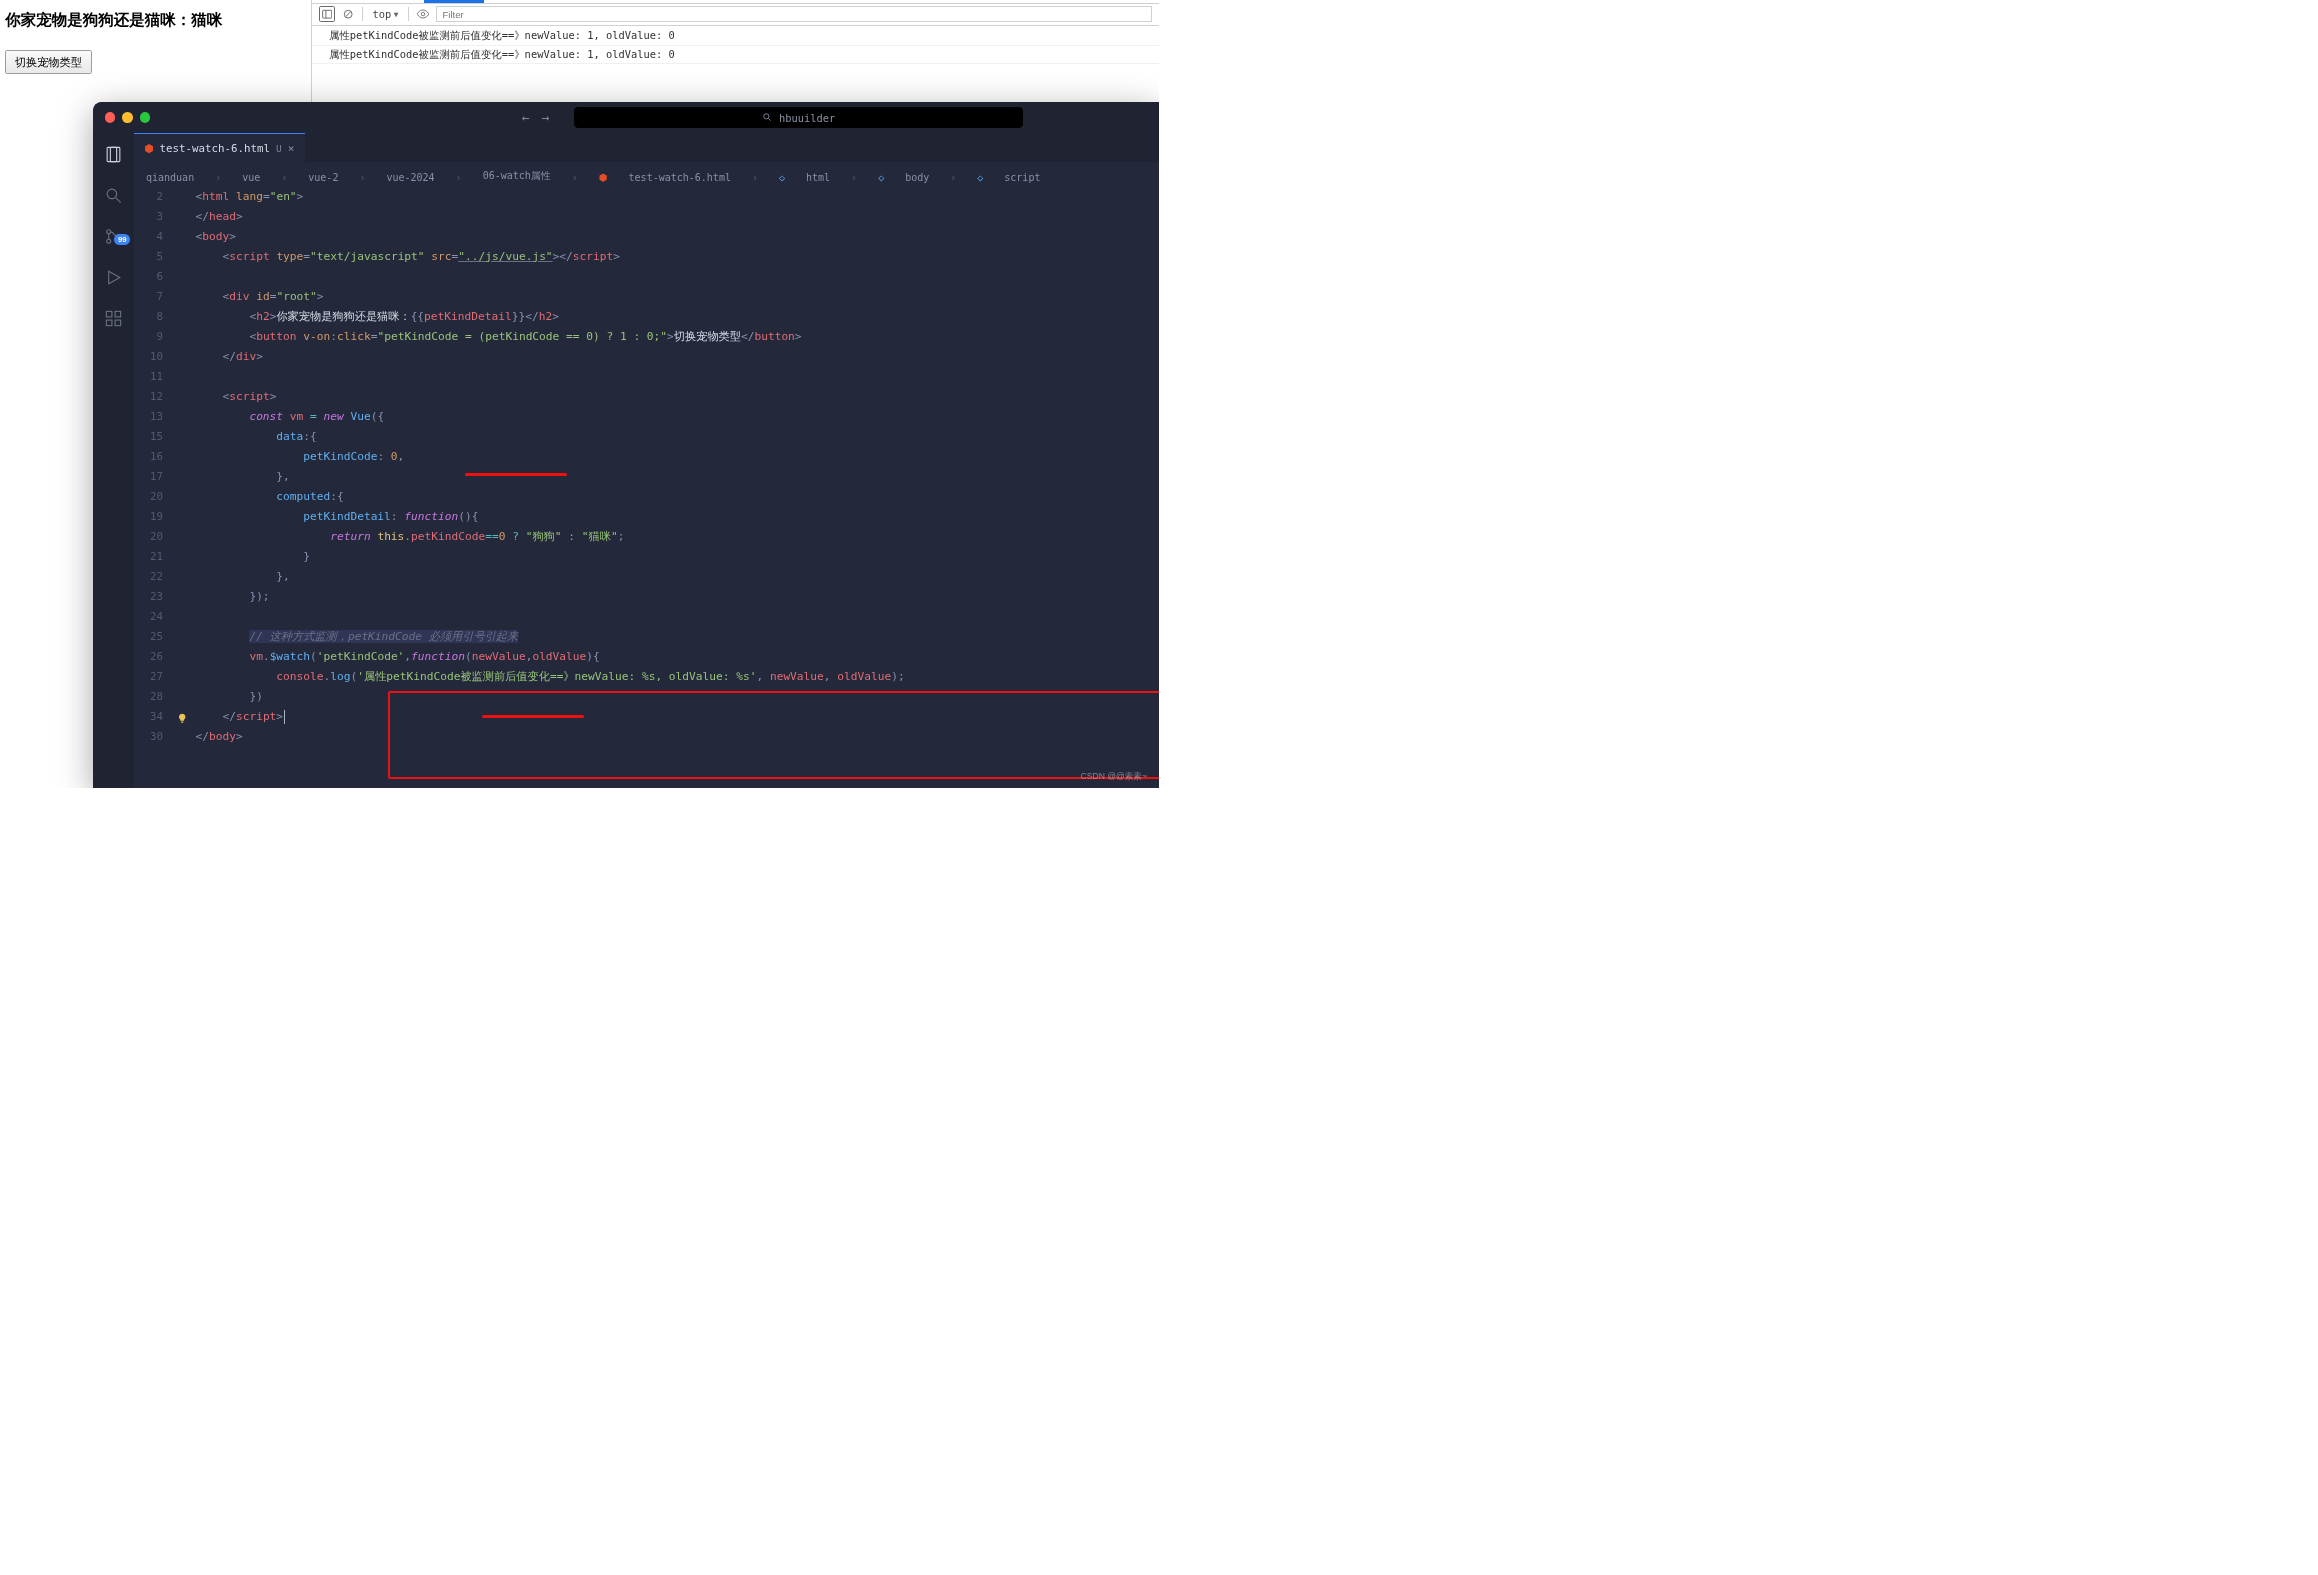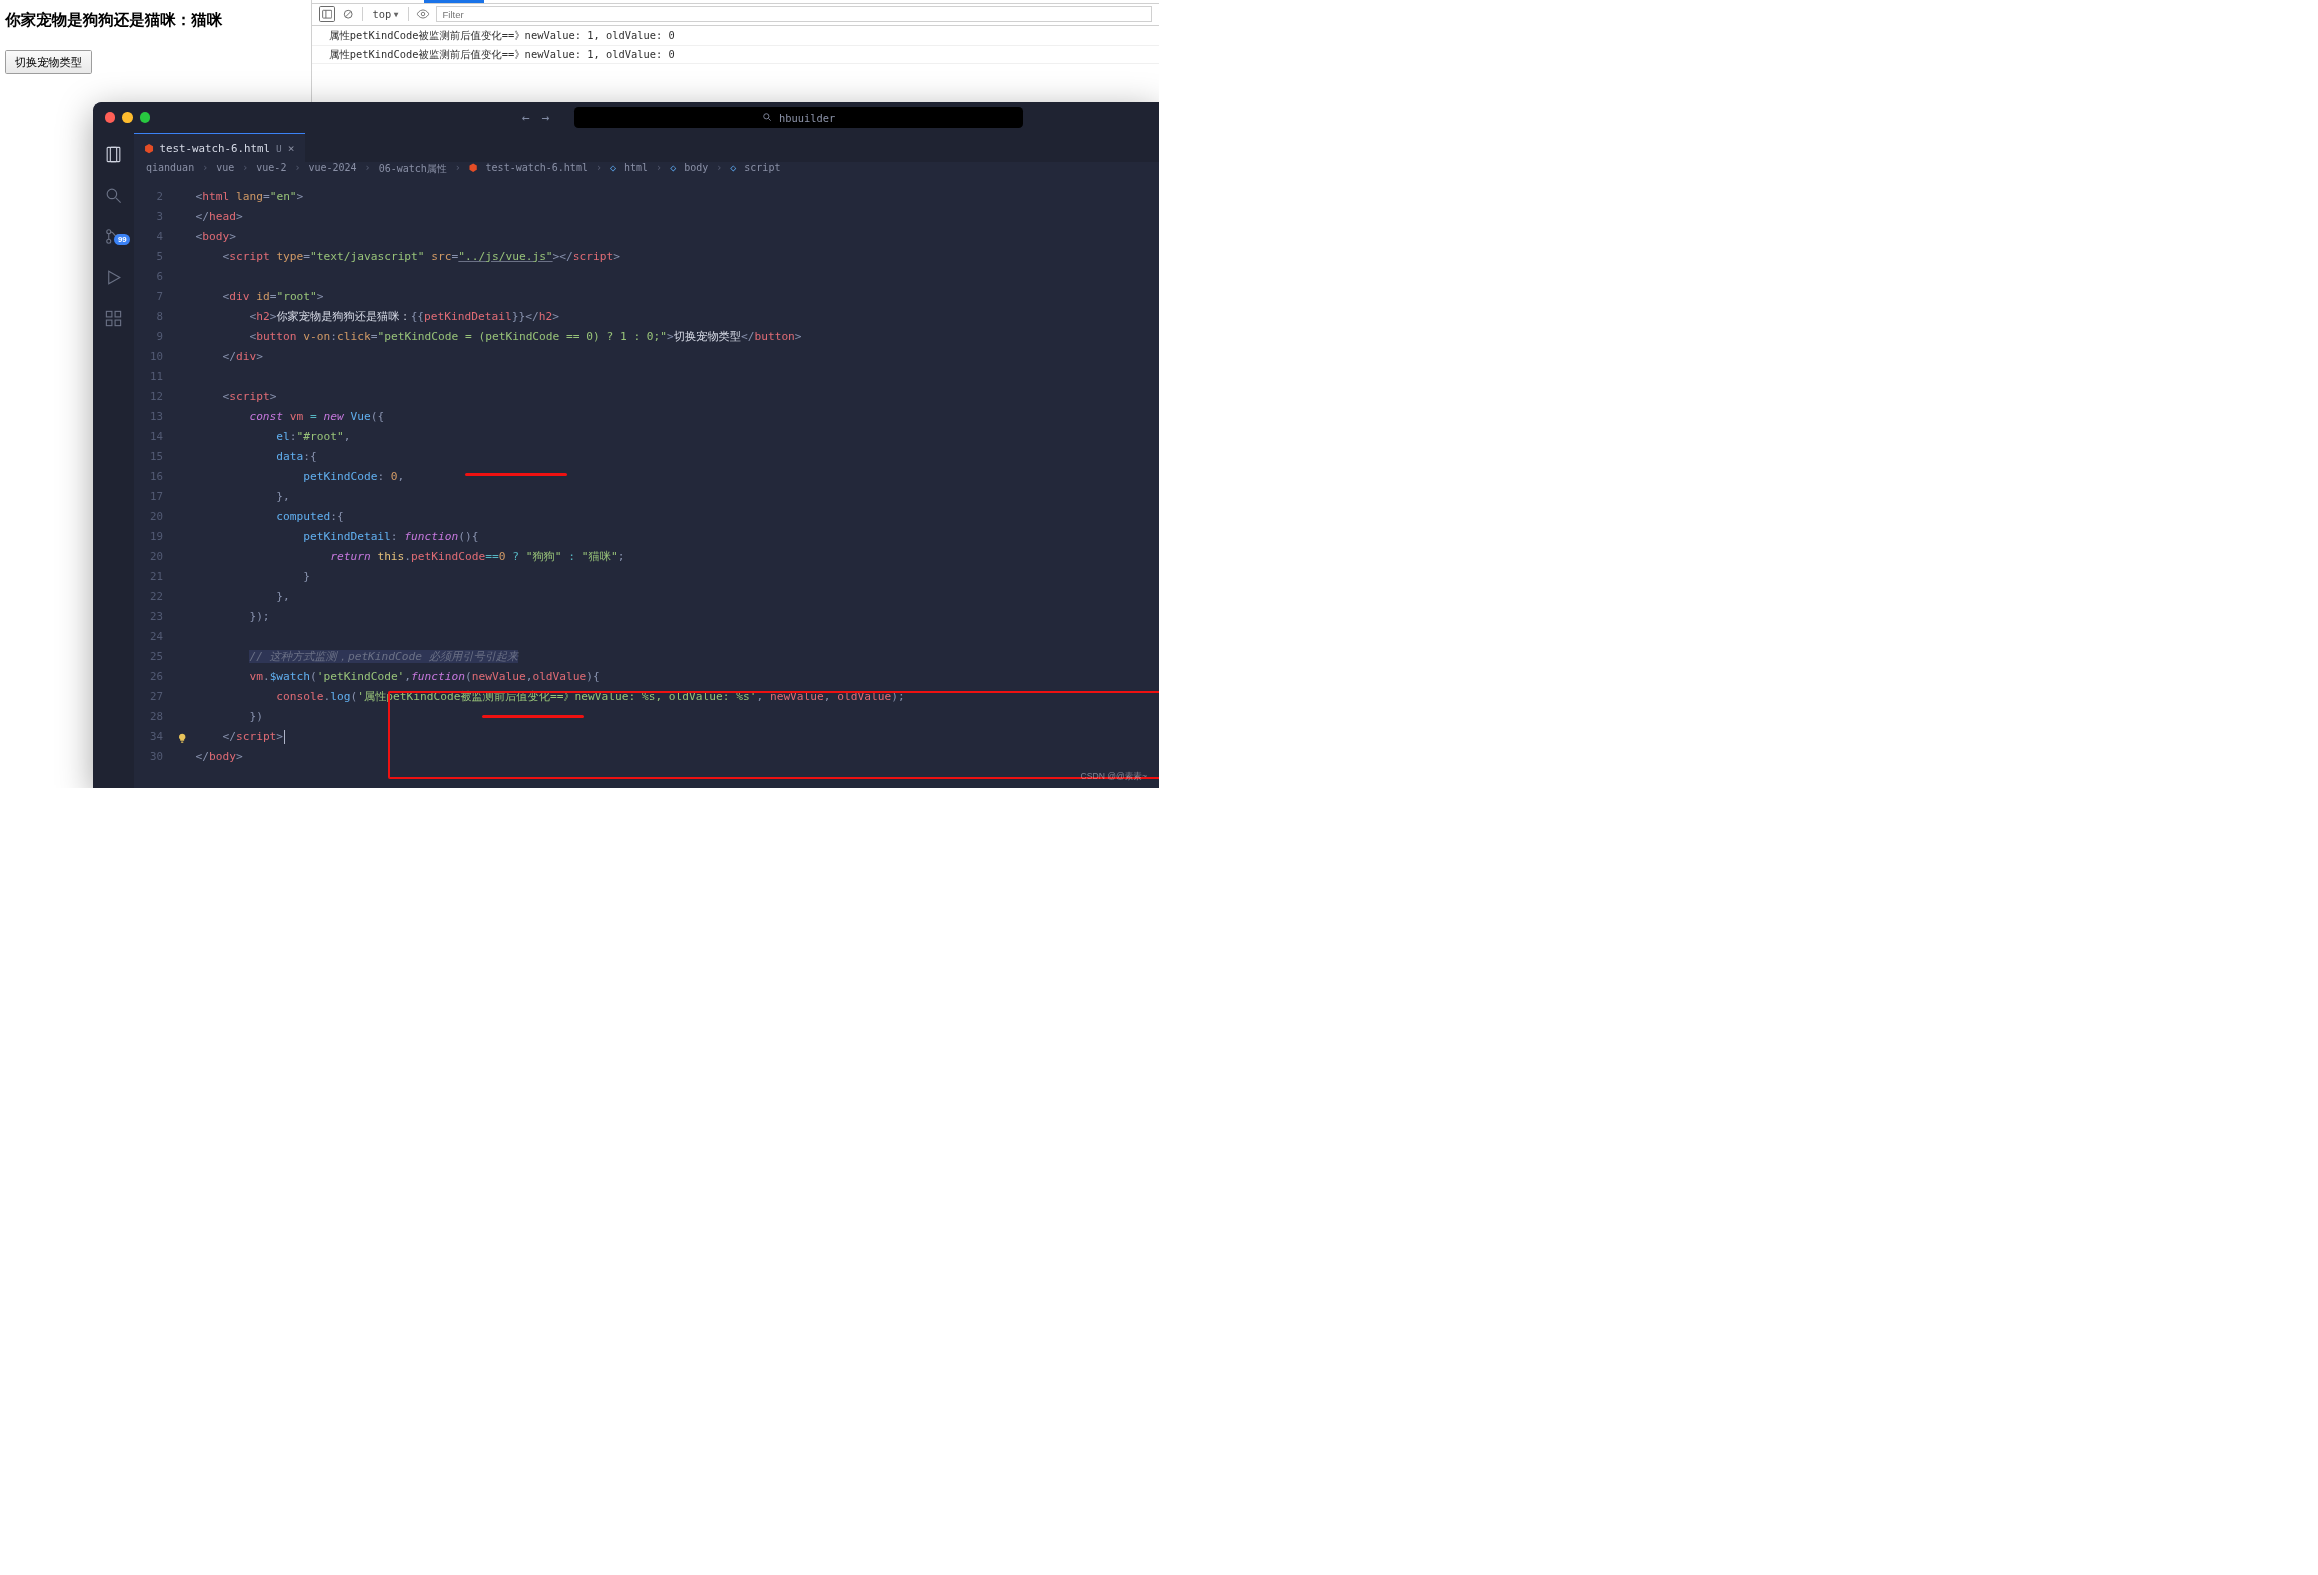--- a/index.html
+++ b/index.html
@@ -45,21 +45,21 @@
 
   .main { flex:1; display:flex; flex-direction:column; min-width:0; }
   .tabbar { height:29px; background:#1f2332; display:flex; align-items:stretch; }
   .tab { display:flex; align-items:center; gap:6px; padding:0 10.4px; background:#23283a; border-top:0.9px solid #23283a; font-size:10.8px; }
   .tab.active { border-top:0.9px solid #3b82f6; }
   .tab .fi { color:#e44d26; font-weight:700; font-size:10.4px; }
   .tab .name { color:#d6dae6; }
   .tab .mod { color:#7b8196; font-size:9.5px; }
   .tab .close { color:#8b90a3; font-size:11.2px; cursor:pointer; }
 
-  .crumbs { height:21px; display:flex; align-items:flex-start; gap:8px; padding:0 12px; font-size:10px; color:#8a90a6; background:#23283a; }
+  .crumbs { height:21px; display:flex; align-items:flex-end; gap:21px; padding:0 12px; font-size:10px; color:#8a90a6; background:#23283a; }
   .crumbs .sep { color:#565c72; }
   .crumbs .fi2 { color:#e44d26; }
   .crumbs .cube { color:#5aa3e8; }
 
   .code { flex:1; overflow:hidden; background:#23283a; position:relative; padding-top:3.5px; }
   .line { display:flex; align-items:flex-start; height:20px; line-height:20px; }
   .gut { width:41px; text-align:right; padding-right:12px; color:#525a73; font-size:10.8px; user-select:none; position:relative; }
   .gg { width:17px; position:relative; }
   .bulb { position:absolute; left:1.7px; top:3.5px; width:10.4px; height:10.4px; }
   .bulb svg{width:10.4px;height:10.4px;fill:#e8c35a;}
@@ -273,25 +273,20 @@
             <div class="gut">12</div>
             <div class="gg"></div>
             <div class="txt"><span class="wt">    </span><span class="p">&lt;</span><span class="tg">script</span><span class="p">&gt;</span></div>
           </div>
           <div class="line">
             <div class="gut">13</div>
             <div class="gg"></div>
             <div class="txt"><span class="wt">        </span><span class="kw">const</span><span class="wt"> </span><span class="vr">vm</span><span class="wt"> </span><span class="op">=</span><span class="wt"> </span><span class="kw">new</span><span class="wt"> </span><span class="fn">Vue</span><span class="p">({</span></div>
           </div>
           <div class="line">
-            <div class="gut">14</div>
-            <div class="gg"></div>
-            <div class="txt"><span class="wt">            </span><span class="fn">el</span><span class="p">:</span><span class="st">"#root"</span><span class="p">,</span></div>
-          </div>
-          <div class="line">
             <div class="gut">15</div>
             <div class="gg"></div>
             <div class="txt"><span class="wt">            </span><span class="fn">data</span><span class="p">:{</span></div>
           </div>
           <div class="line">
             <div class="gut">16</div>
             <div class="gg"></div>
             <div class="txt"><span class="wt">                </span><span class="fn">petKindCode</span><span class="p">: </span><span class="nm">0</span><span class="p">,</span></div>
           </div>
           <div class="line">

